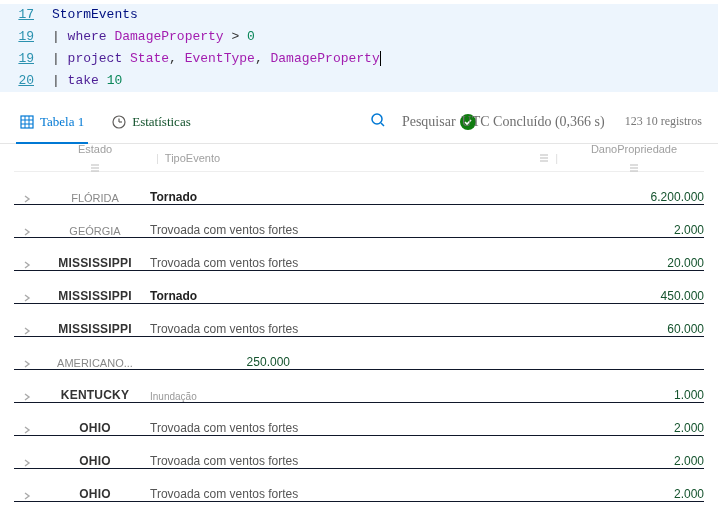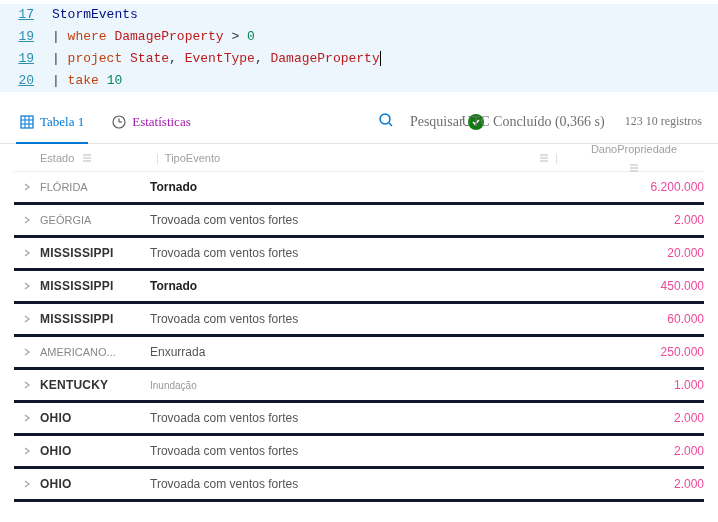--- a/index.html
+++ b/index.html
@@ -4,56 +4,56 @@
 <style>
   * { box-sizing: border-box; }
   html, body { margin: 0; padding: 0; font-family: "Segoe UI", Arial, sans-serif; background: #fff; width: 718px; }
 
   
   .editor { padding: 4px 0 8px 0; font-family: Consolas, "Courier New", monospace; font-size: 13px; line-height: 22px; }
   .line { display: flex; align-items: center; background: #edf5fd; }
   .lineno { width: 52px; text-align: right; color: #2b91af; padding-right: 18px; text-decoration: underline; }
   .code { flex: 1; white-space: pre; position: relative; }
   .tok-id { color: #001080; }
-  .tok-kw { color: #c2410c; }
-  .tok-fld { color: #b91c1c; }
+  .tok-kw { color: #4c1d95; }
+  .tok-fld { color: #a21caf; }
   .tok-num { color: #098658; }
   .tok-com { color: #333; }
   .cursor { display: inline-block; width: 1px; height: 15px; background: #000; vertical-align: middle; margin-left: 0; }
 
   
   .strip { display: flex; align-items: center; height: 44px; padding: 0 16px; border-bottom: 1px solid #e5e5e5; color: #555; font-size: 13px; gap: 20px; font-family: Liberation Serif, serif; }
-  .tab { display: flex; align-items: center; gap: 6px; padding: 0 4px; height: 100%; position: relative; color: #a21caf; }
+  .tab { display: flex; align-items: center; gap: 6px; padding: 0 4px; height: 100%; position: relative; color: #14532d; }
   .tab.active { color: #0078d4; }
   .tab.active::after { content: ""; position: absolute; left: 0; right: 0; bottom: -1px; height: 2px; background: #0078d4; }
   .tab-ico { display: inline-flex; }
   .spacer { flex: 1; }
   .search { display: flex; align-items: center; gap: 16px; color: #6f6f6f; font-size: 14px; }
-  .timing { display: flex; align-items: center; gap: 0; color: #6f6f6f; font-size: 14px; }
+  .timing { display: flex; align-items: center; gap: 8px; color: #6f6f6f; font-size: 14px; }
   .badge-ok { width: 16px; height: 16px; border-radius: 50%; background: #107c10; display: inline-flex; align-items: center; justify-content: center; }
   .count { color: #777; font-size: 12px; }
 
   
   .grid { padding: 0 14px 6px 14px; }
   .thead { display: flex; align-items: center; height: 28px; font-size: 11px; color: #a0a0a0; border-bottom: 1px solid #eee; }
   .cell-caret { width: 26px; }
-  .cell-state { width: 110px; display: flex; align-items: center; gap: 8px; }
+  .cell-state { width: 110px; display: flex; align-items: center; gap: 8px; flex-direction: column; }
   .cell-event { flex: 1; display: flex; align-items: center; }
   .cell-dmg { width: 140px; display: flex; align-items: center; justify-content: flex-end; text-align: right; }
   .hcol { display: flex; align-items: center; gap: 8px; }
   .filter-ico, .sep-ico { color: #b0b0b0; display: inline-flex; }
   .sep { color: #ddd; padding: 0 6px; }
 
-  .trow { display: flex; align-items: center; height: 33px; font-size: 12px; color: #555; border-bottom: 3px solid #0f172a; }
+  .trow { display: flex; align-items: flex-end; height: 33px; font-size: 12px; color: #555; border-bottom: 1px solid #0f172a; }
   .trow .cell-caret { color: #999; }
   .state-strong { font-weight: 600; color: #333; font-size: 12px; letter-spacing: .2px; }
   .state-light { color: #888; font-size: 11px; }
   .evt-strong { font-weight: 600; color: #222; }
   .evt-small { font-size: 10px; color: #999; }
-  .dmg { font-size: 12px; color: #ec4899; }
+  .dmg { font-size: 12px; color: #14532d; }
 </style>
 </head>
 <body>
 
 <div class="editor" id="editor">
     <div class="line">
       <div class="lineno">17</div>
       <div class="code"><span class="tok-id">StormEvents</span></div>
     </div>
     <div class="line">
@@ -238,23 +238,20 @@
       </div>
       <div class="trow">
         <div class="cell-caret" style="display: flex; align-items: center; justify-content: center;">
           <svg width="10" height="10" viewBox="0 0 10 10">
             <polyline points="3,2 7,5 3,8" fill="none" stroke="#aaa" stroke-width="1.4"></polyline>
           </svg>
         </div>
         <div class="cell-state">
           <span class="state-light">AMERICANO...</span>
         </div>
-        <div class="cell-event">
-          <span class="">Enxurrada</span>
-        </div>
         <div class="cell-dmg">
           <span class="dmg">250.000</span>
         </div>
       </div>
       <div class="trow">
         <div class="cell-caret" style="display: flex; align-items: center; justify-content: center;">
           <svg width="10" height="10" viewBox="0 0 10 10">
             <polyline points="3,2 7,5 3,8" fill="none" stroke="#aaa" stroke-width="1.4"></polyline>
           </svg>
         </div>

